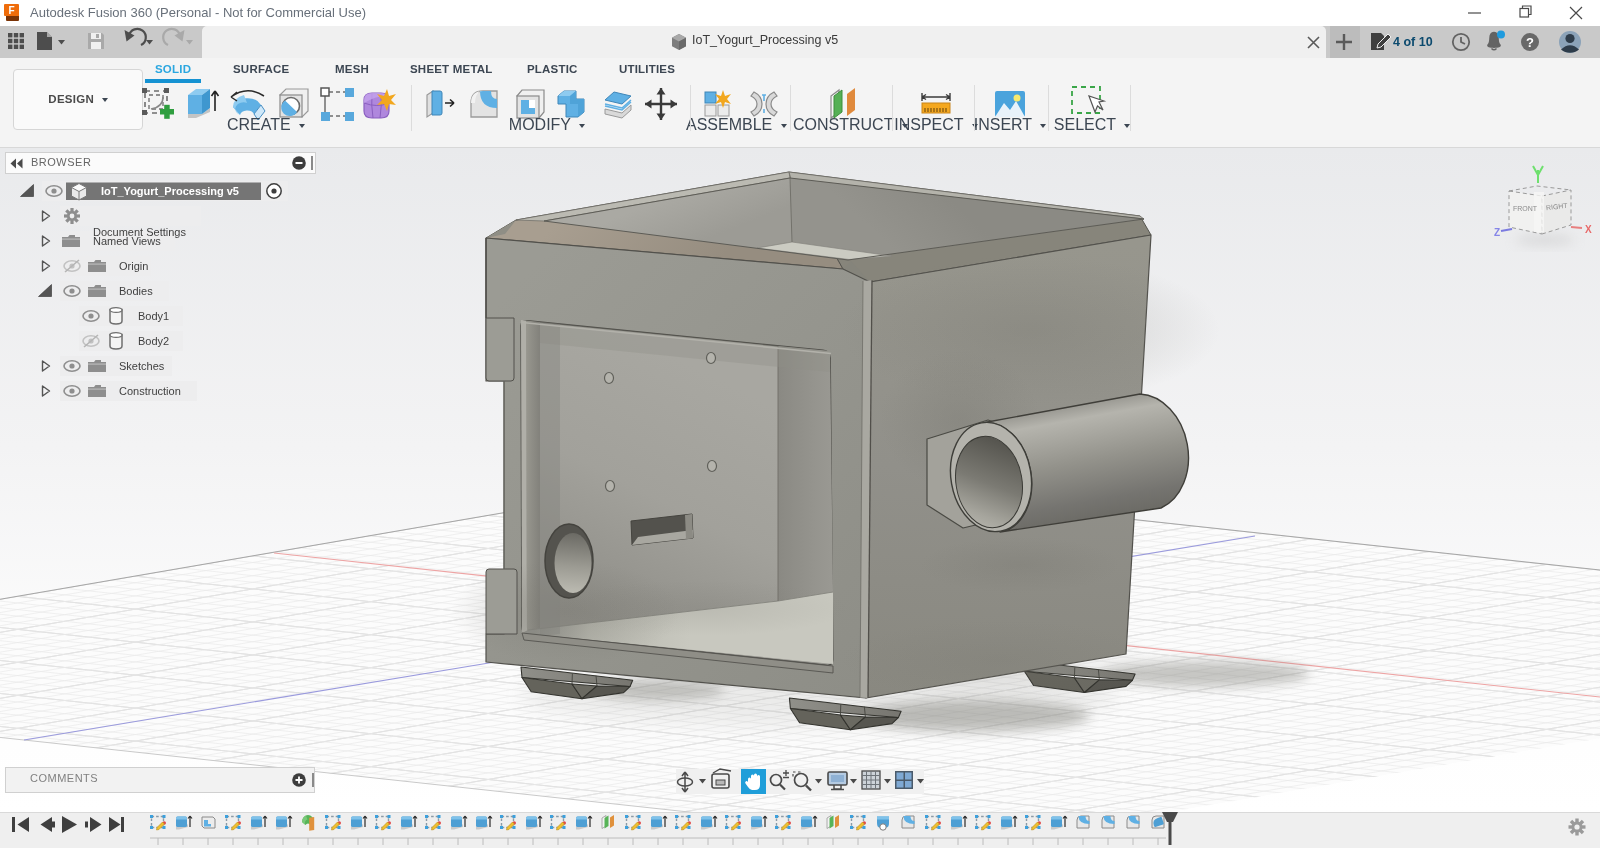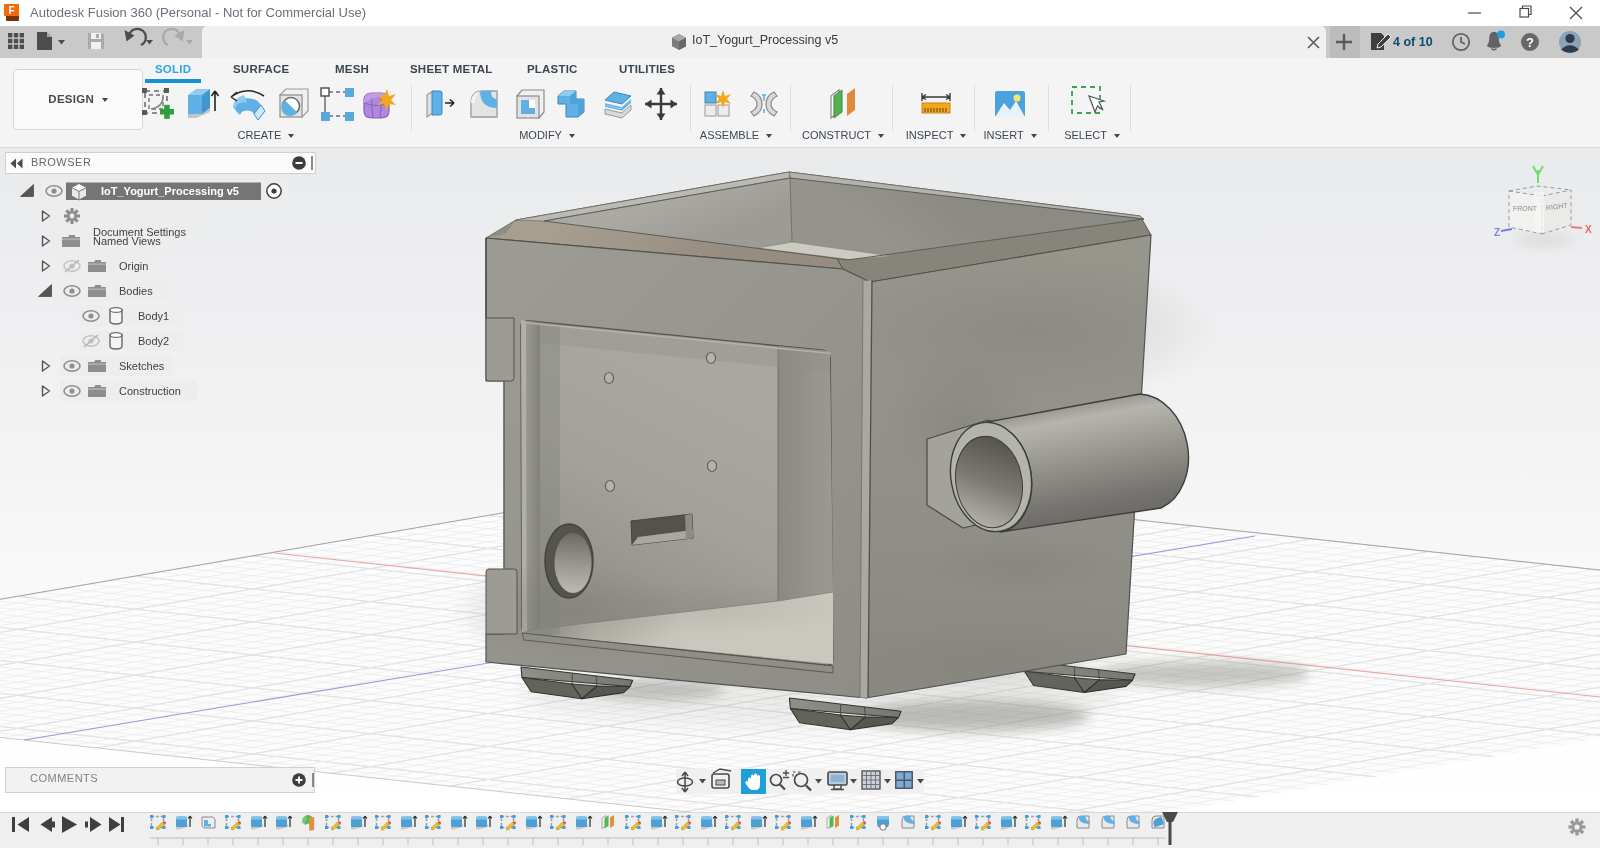--- a/index.html
+++ b/index.html
@@ -16,21 +16,21 @@
 #doctab { left:202px; top:26px; width:1124px; height:32px; background:#f0f0f0; border-radius:5px 5px 0 0; }
 #plustile { left:1330px; top:26px; width:30px; height:32px; background:#bcbcbc; }
 #tabtitle { left:692px; top:33px; font-size:12.5px; color:#3a3a3a; }
 
 
 #ribbon { left:0; top:58px; width:1600px; height:90px; background:#f4f4f4; border-bottom:1px solid #d8d8d8; }
 #designbtn { left:13px; top:69px; width:130px; height:61px; background:#fafafa; border:1px solid #d6d6d6; border-radius:4px; text-align:center; line-height:59px; font-size:11.5px; font-weight:bold; color:#4a4a4a; letter-spacing:.3px;}
 .rtab { top:63px; font-size:11.5px; font-weight:bold; color:#3c4652; letter-spacing:.2px;}
 .rtab.active { color:#2ba7e0; }
 #solidline { left:145px; top:79px; width:56px; height:4px; background:#1592d2; }
-.glabel { top:129px; font-size:11px; color:#3c4652; text-align:center; white-space:nowrap; }
+.glabel { top:116px; font-size:16px; color:#3c4652; text-align:center; white-space:nowrap; }
 .gsep { top:85px; width:1px; height:46px; background:#dcdcdc; }
 .caret { display:inline-block; width:0; height:0; border-left:3.5px solid transparent; border-right:3.5px solid transparent; border-top:4px solid #3c4652; vertical-align:middle; margin-left:4px; }
 
 
 #bheader { left:5px; top:152px; width:311px; height:22px; background:#fbfbfb; border:1px solid #d0d0d0; }
 #btitle { left:31px; top:156px; font-size:11px; color:#666; letter-spacing:.5px; }
 .tlabel { position:absolute; font-size:11px; color:#3f3f3f; top:4px; z-index:6; }
 
 
 #comments { left:5px; top:767px; width:310px; height:26px; background:#f2f2f2; border:1px solid #d0d0d0; }

